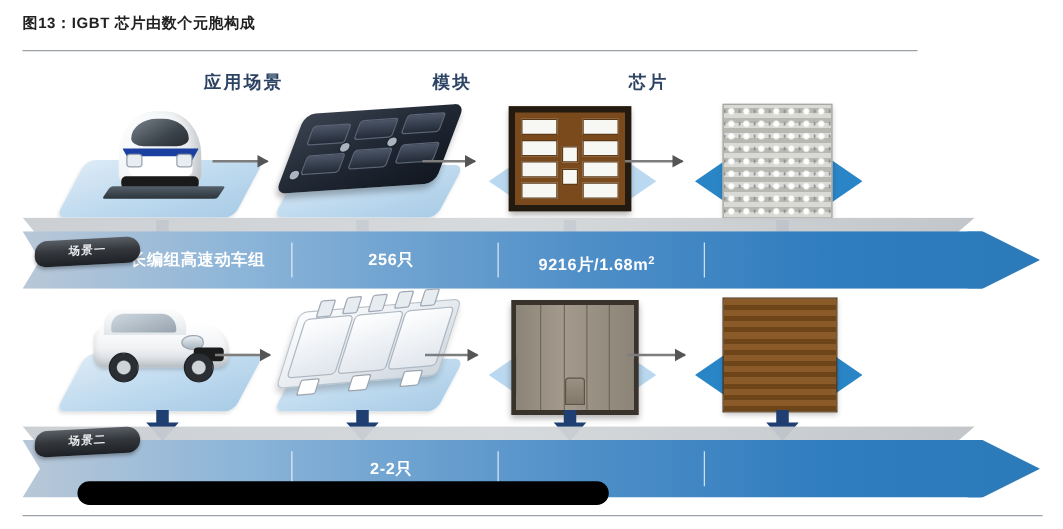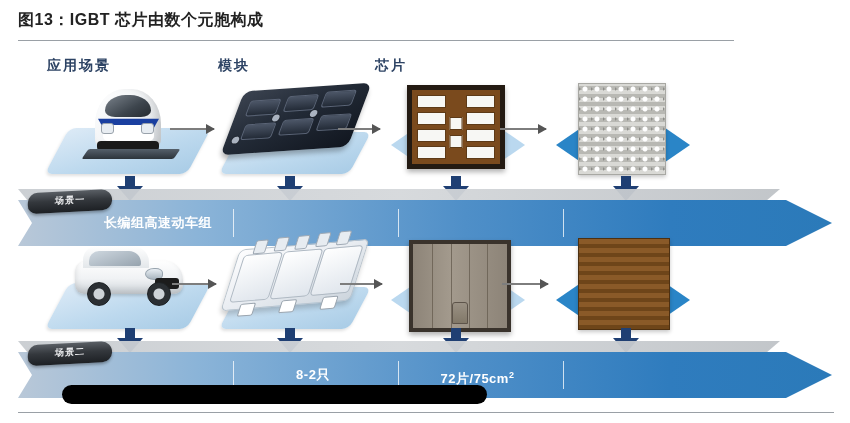--- a/index.html
+++ b/index.html
@@ -6,37 +6,37 @@
   body{
     width:850px;height:423px;overflow:hidden;background:#ffffff;
     font-family:"Liberation Sans","DejaVu Sans",sans-serif;
     -webkit-font-smoothing:antialiased;
   }
   .page{position:relative;width:850px;height:423px;}
 
   
   .title{
     position:absolute;left:18px;top:10px;
-    font-size:16px;font-weight:700;color:#222;letter-spacing:.5px;
+    font-size:12px;font-weight:700;color:#222;letter-spacing:.5px;
     white-space:nowrap;
   }
   .title-rule{
     position:absolute;left:18px;top:40px;width:716px;height:1px;
     background:#9aa0a6;
   }
   .bottom-rule{
     position:absolute;left:18px;top:412px;width:816px;height:1px;
     background:#9aa0a6;
   }
 
   
   .col-head{
     position:absolute;top:57px;
     font-size:14px;font-weight:700;color:#2d4364;letter-spacing:2px;
-    text-align:left;white-space:nowrap;
+    text-align:right;white-space:nowrap;
   }
   .ch1{left:47px;width:180px;}
   .ch2{left:218px;width:160px;}
   .ch3{left:375px;width:160px;}
   .ch4{left:540px;width:180px;}
 
   
   .stage{position:absolute;width:150px;height:95px;}
   .r1{top:83px;}
   .r2{top:238px;}
@@ -268,21 +268,21 @@
     position:absolute;left:0;top:0;height:46px;width:814px;
     background:linear-gradient(90deg,#b9c8d8 0%,#8bb4d8 22%,#4f8fc8 55%,#2f7cbe 80%,#2b7ab9 100%);
     clip-path:polygon(0 0, 756px 0, 756px -6px, 814px 23px, 756px 52px, 756px 46px, 0 46px, 14px 23px);
   }
   .banner .greytop{
     position:absolute;left:0;top:-11px;height:12px;width:762px;
     background:linear-gradient(90deg,#c9cdd1 0%,#d5d8db 50%,#bfc3c7 100%);
     clip-path:polygon(0 0,762px 0,748px 12px,10px 12px);
     opacity:.95;
   }
-  .b1{top:200px;}
+  .b1{top:185px;}
   .b2{top:352px;}
   .bcell{
     position:absolute;top:0;height:46px;line-height:46px;
     color:#ffffff;font-size:13px;font-weight:700;text-align:center;
     letter-spacing:.5px;white-space:nowrap;
   }
   .bcell sup{font-size:9px;vertical-align:super;}
   .bc1{left:40px;width:200px;}
   .bc2{left:215px;width:160px;}
   .bc3{left:372px;width:175px;}
@@ -400,20 +400,22 @@
       <div class="head"></div>
     </div>
 
   <div class="banner b1">
     <div class="greytop"></div>
     <div class="ribbon"></div>
     <div class="bsep bs1"></div>
     <div class="bsep bs2"></div>
     <div class="bsep bs3"></div>
     <div class="bcell bc1">长编组高速动车组</div>
+    <div class="bcell bc2">256只</div>
+    <div class="bcell bc3"><span>9216片/1.68m</span><sup>2</sup></div>
   </div>
   <div class="pill p1">
       <span>场景一</span>
     </div>
 
   <div class="stage r2 s1">
     <div class="platform wide"></div>
     <div class="car">
       <div class="body"></div>
       <div class="roof"></div>
@@ -479,22 +481,21 @@
       <div class="shaft"></div>
       <div class="head"></div>
     </div>
 
   <div class="banner b2">
     <div class="greytop"></div>
     <div class="ribbon"></div>
     <div class="bsep bs1"></div>
     <div class="bsep bs2"></div>
     <div class="bsep bs3"></div>
-    <div class="bcell bc2">8-2只</div>
-    <div class="bcell bc3"><span>72片/75cm</span><sup>2</sup></div>
+    <div class="bcell bc2">2-2只</div>
   </div>
   <div class="pill p2">
       <span>场景二</span>
     </div>
 
   <div class="redaction"></div>
   <div class="bottom-rule"></div>
 
 </div>
 

